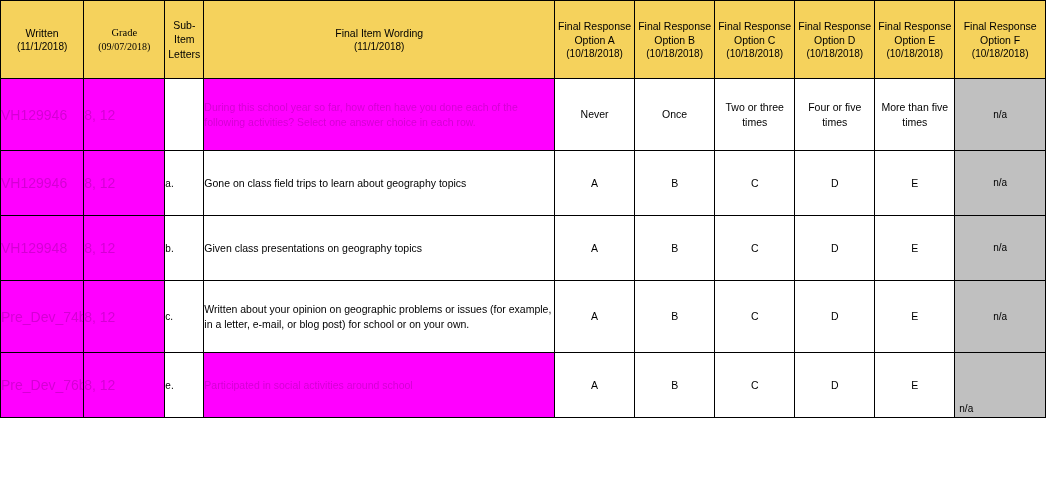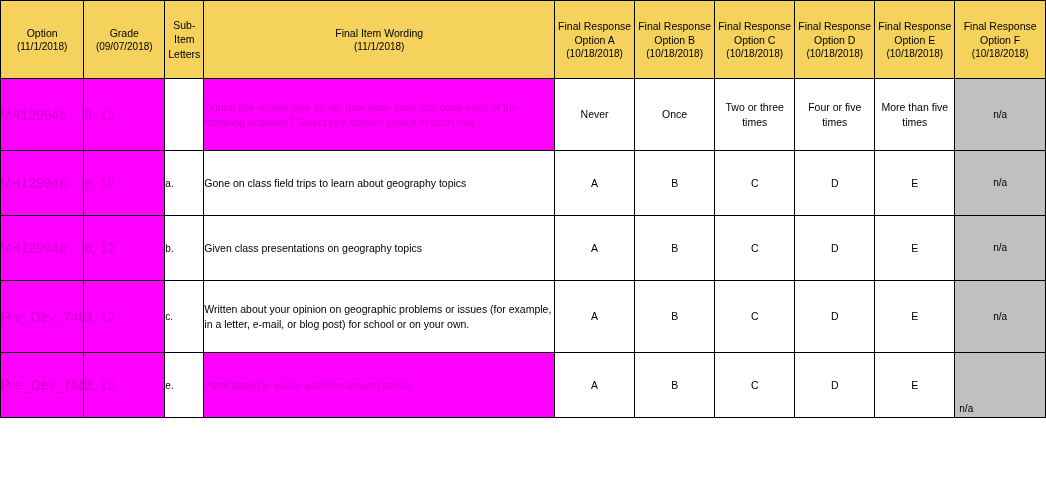--- a/index.html
+++ b/index.html
@@ -35,21 +35,21 @@
     padding: 3px 2px;
     height: 78px;
     box-sizing: border-box;
   }
   thead th .sub {
     display: block;
     font-size: 10px;
   }
   
   .c-acc   { width: 79px; }
-  .c-grade { width: 77px; }
+  .c-grade { width: 77px; font-family: Liberation Serif, serif; }
   .c-sub   { width: 37px; }
   .c-word  { width: 333px; }
   .c-opt   { width: 76px; }
   .c-optF  { width: 86px; }
 
   
   tbody td {
     height: 65px;
     box-sizing: border-box;
   }
@@ -105,21 +105,21 @@
   tr.r-c td { height: 72px; }
   tr.r-e td { height: 65px; }
 </style>
 </head>
 <body>
 
 <table class="sheet">
   <thead>
     <tr>
       <th class="c-acc">
-        <span>Option</span>
+        <span>Written</span>
         <span class="sub">(11/1/2018)</span>
       </th>
       <th class="c-grade">
         <span>Grade</span>
         <span class="sub">(09/07/2018)</span>
       </th>
       <th class="c-sub">
         <span>Sub-Item Letters</span>
       </th>
       <th class="c-word">

